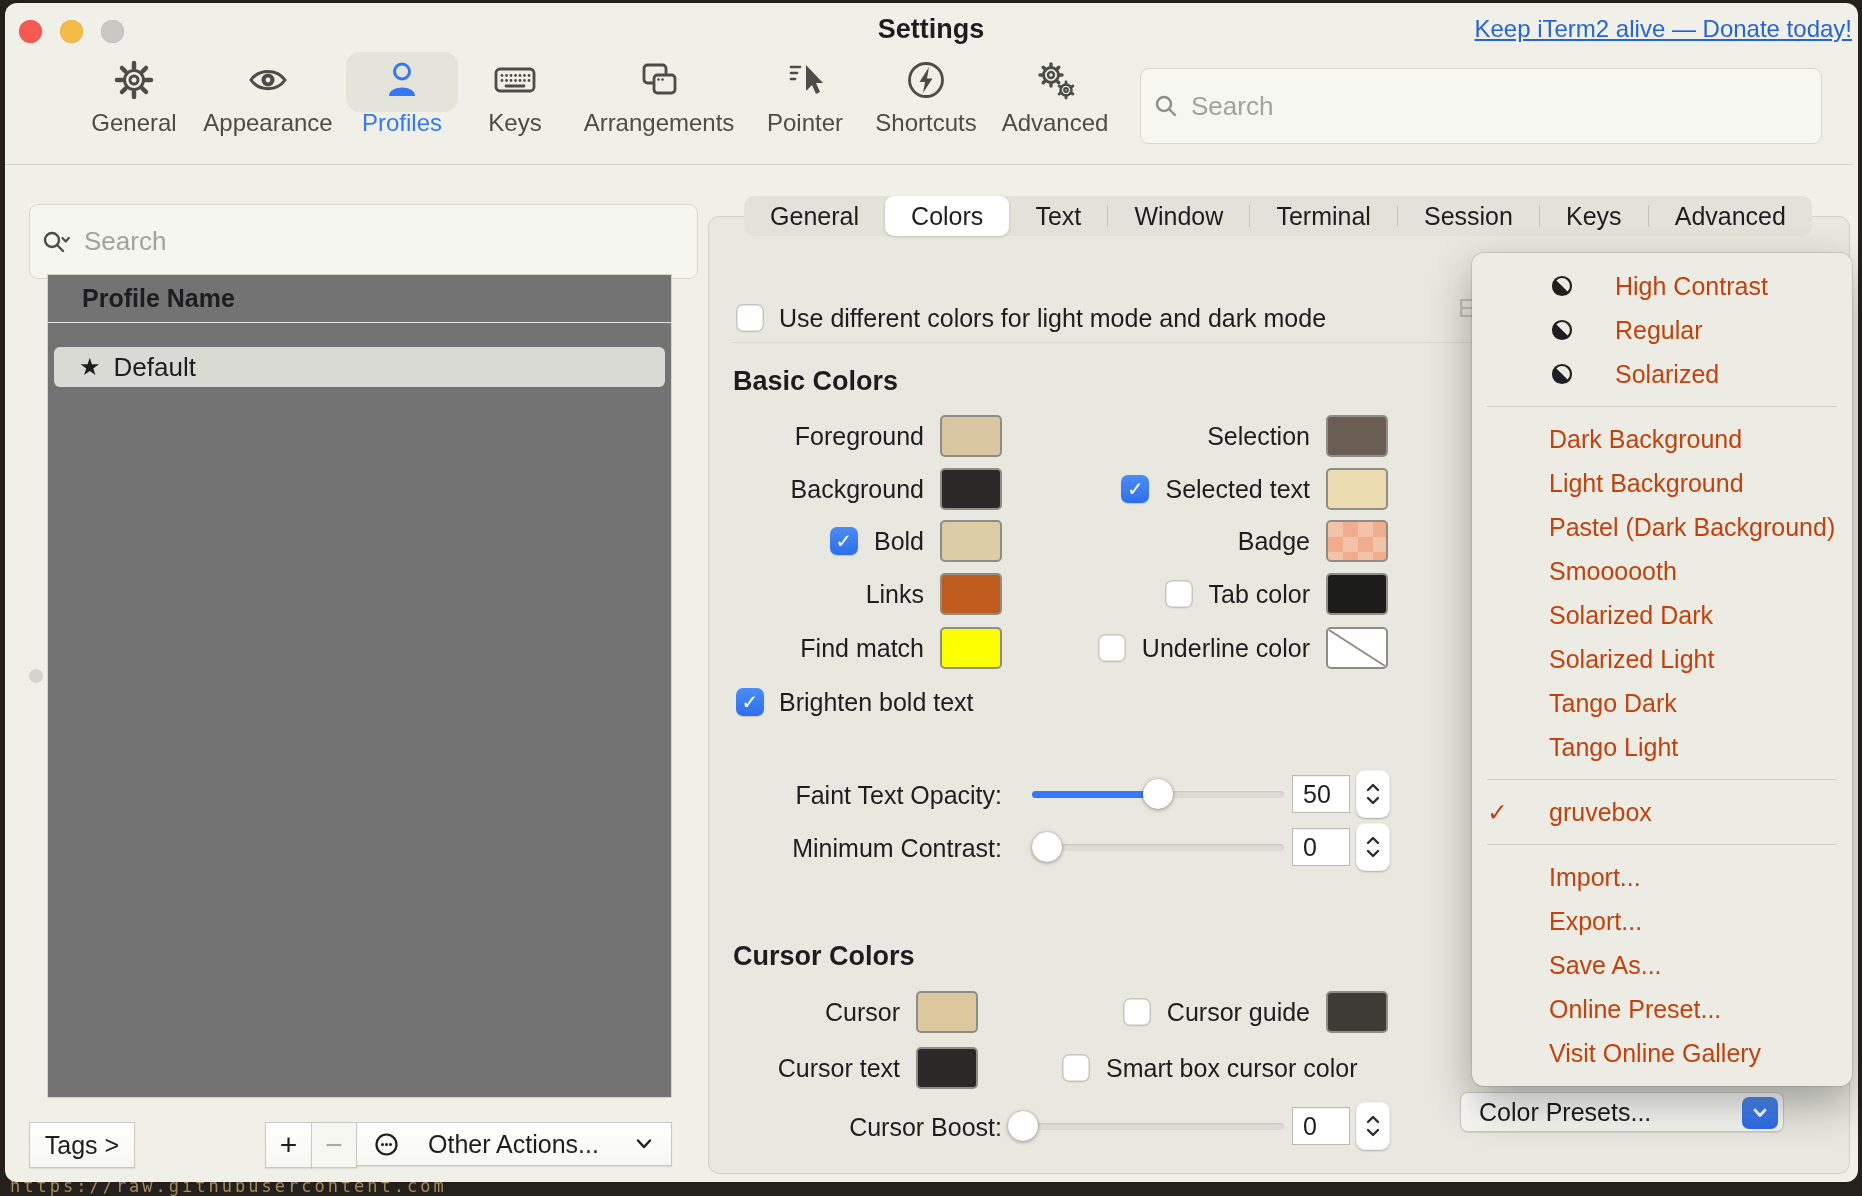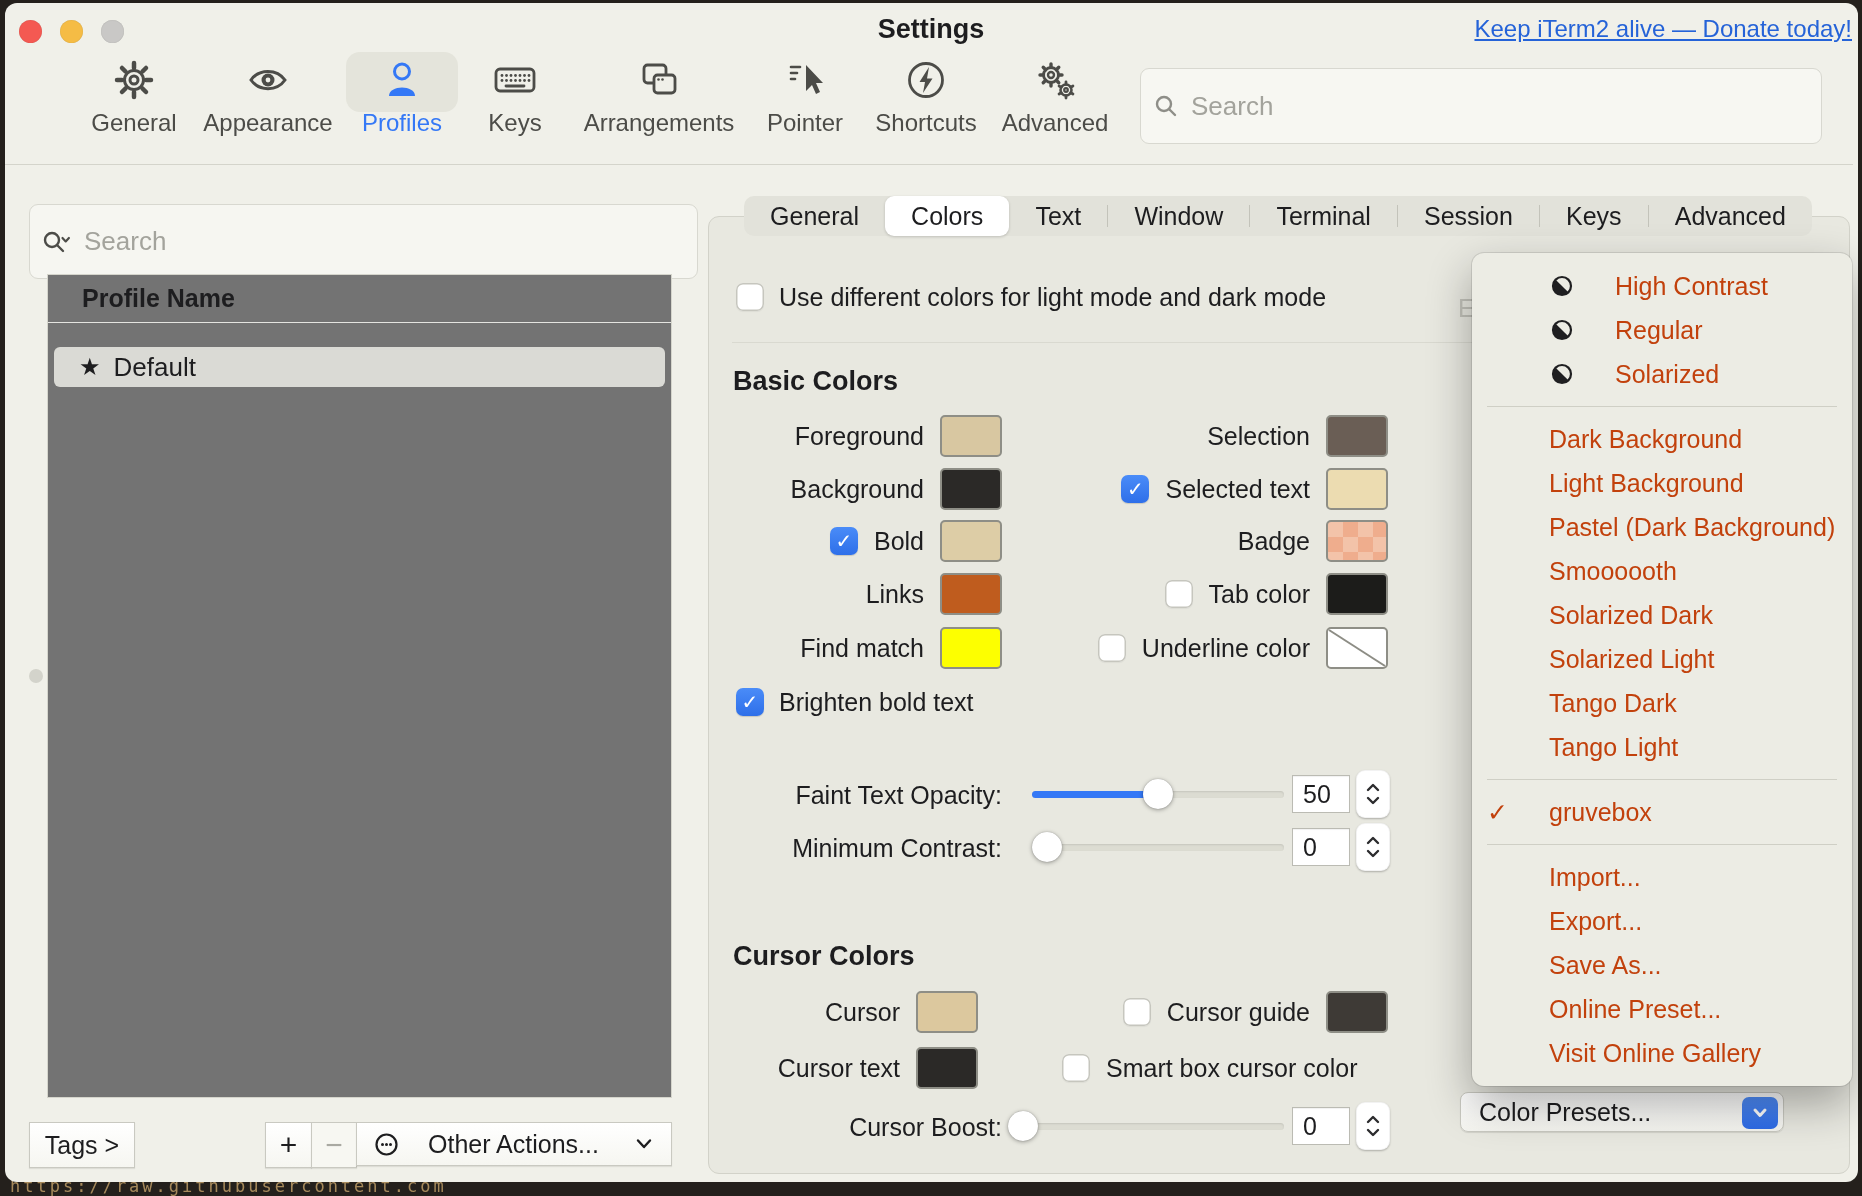--- a/index.html
+++ b/index.html
@@ -289,21 +289,21 @@
     <div class="seg-div"></div>
     <div class="tabseg">Terminal</div>
     <div class="seg-div"></div>
     <div class="tabseg">Session</div>
     <div class="seg-div"></div>
     <div class="tabseg">Keys</div>
     <div class="seg-div"></div>
     <div class="tabseg">Advanced</div>
   </div>
 
-  <div class="cbrow" style="left:736px;top:275px;">
+  <div class="cbrow" style="left:736px;top:296px;">
     <span class="cb"></span>
     <span class="clabel">Use different colors for light mode and dark mode</span>
   </div>
   <div class="edit-partial">E</div>
   <div class="hdiv" style="top:342px;"></div>
 
   <div class="heading" style="left:733px;top:366px;">Basic Colors</div>
 
   <div class="crow" style="top:414px;right:860px;">
     <span class="clabel">Foreground</span>

